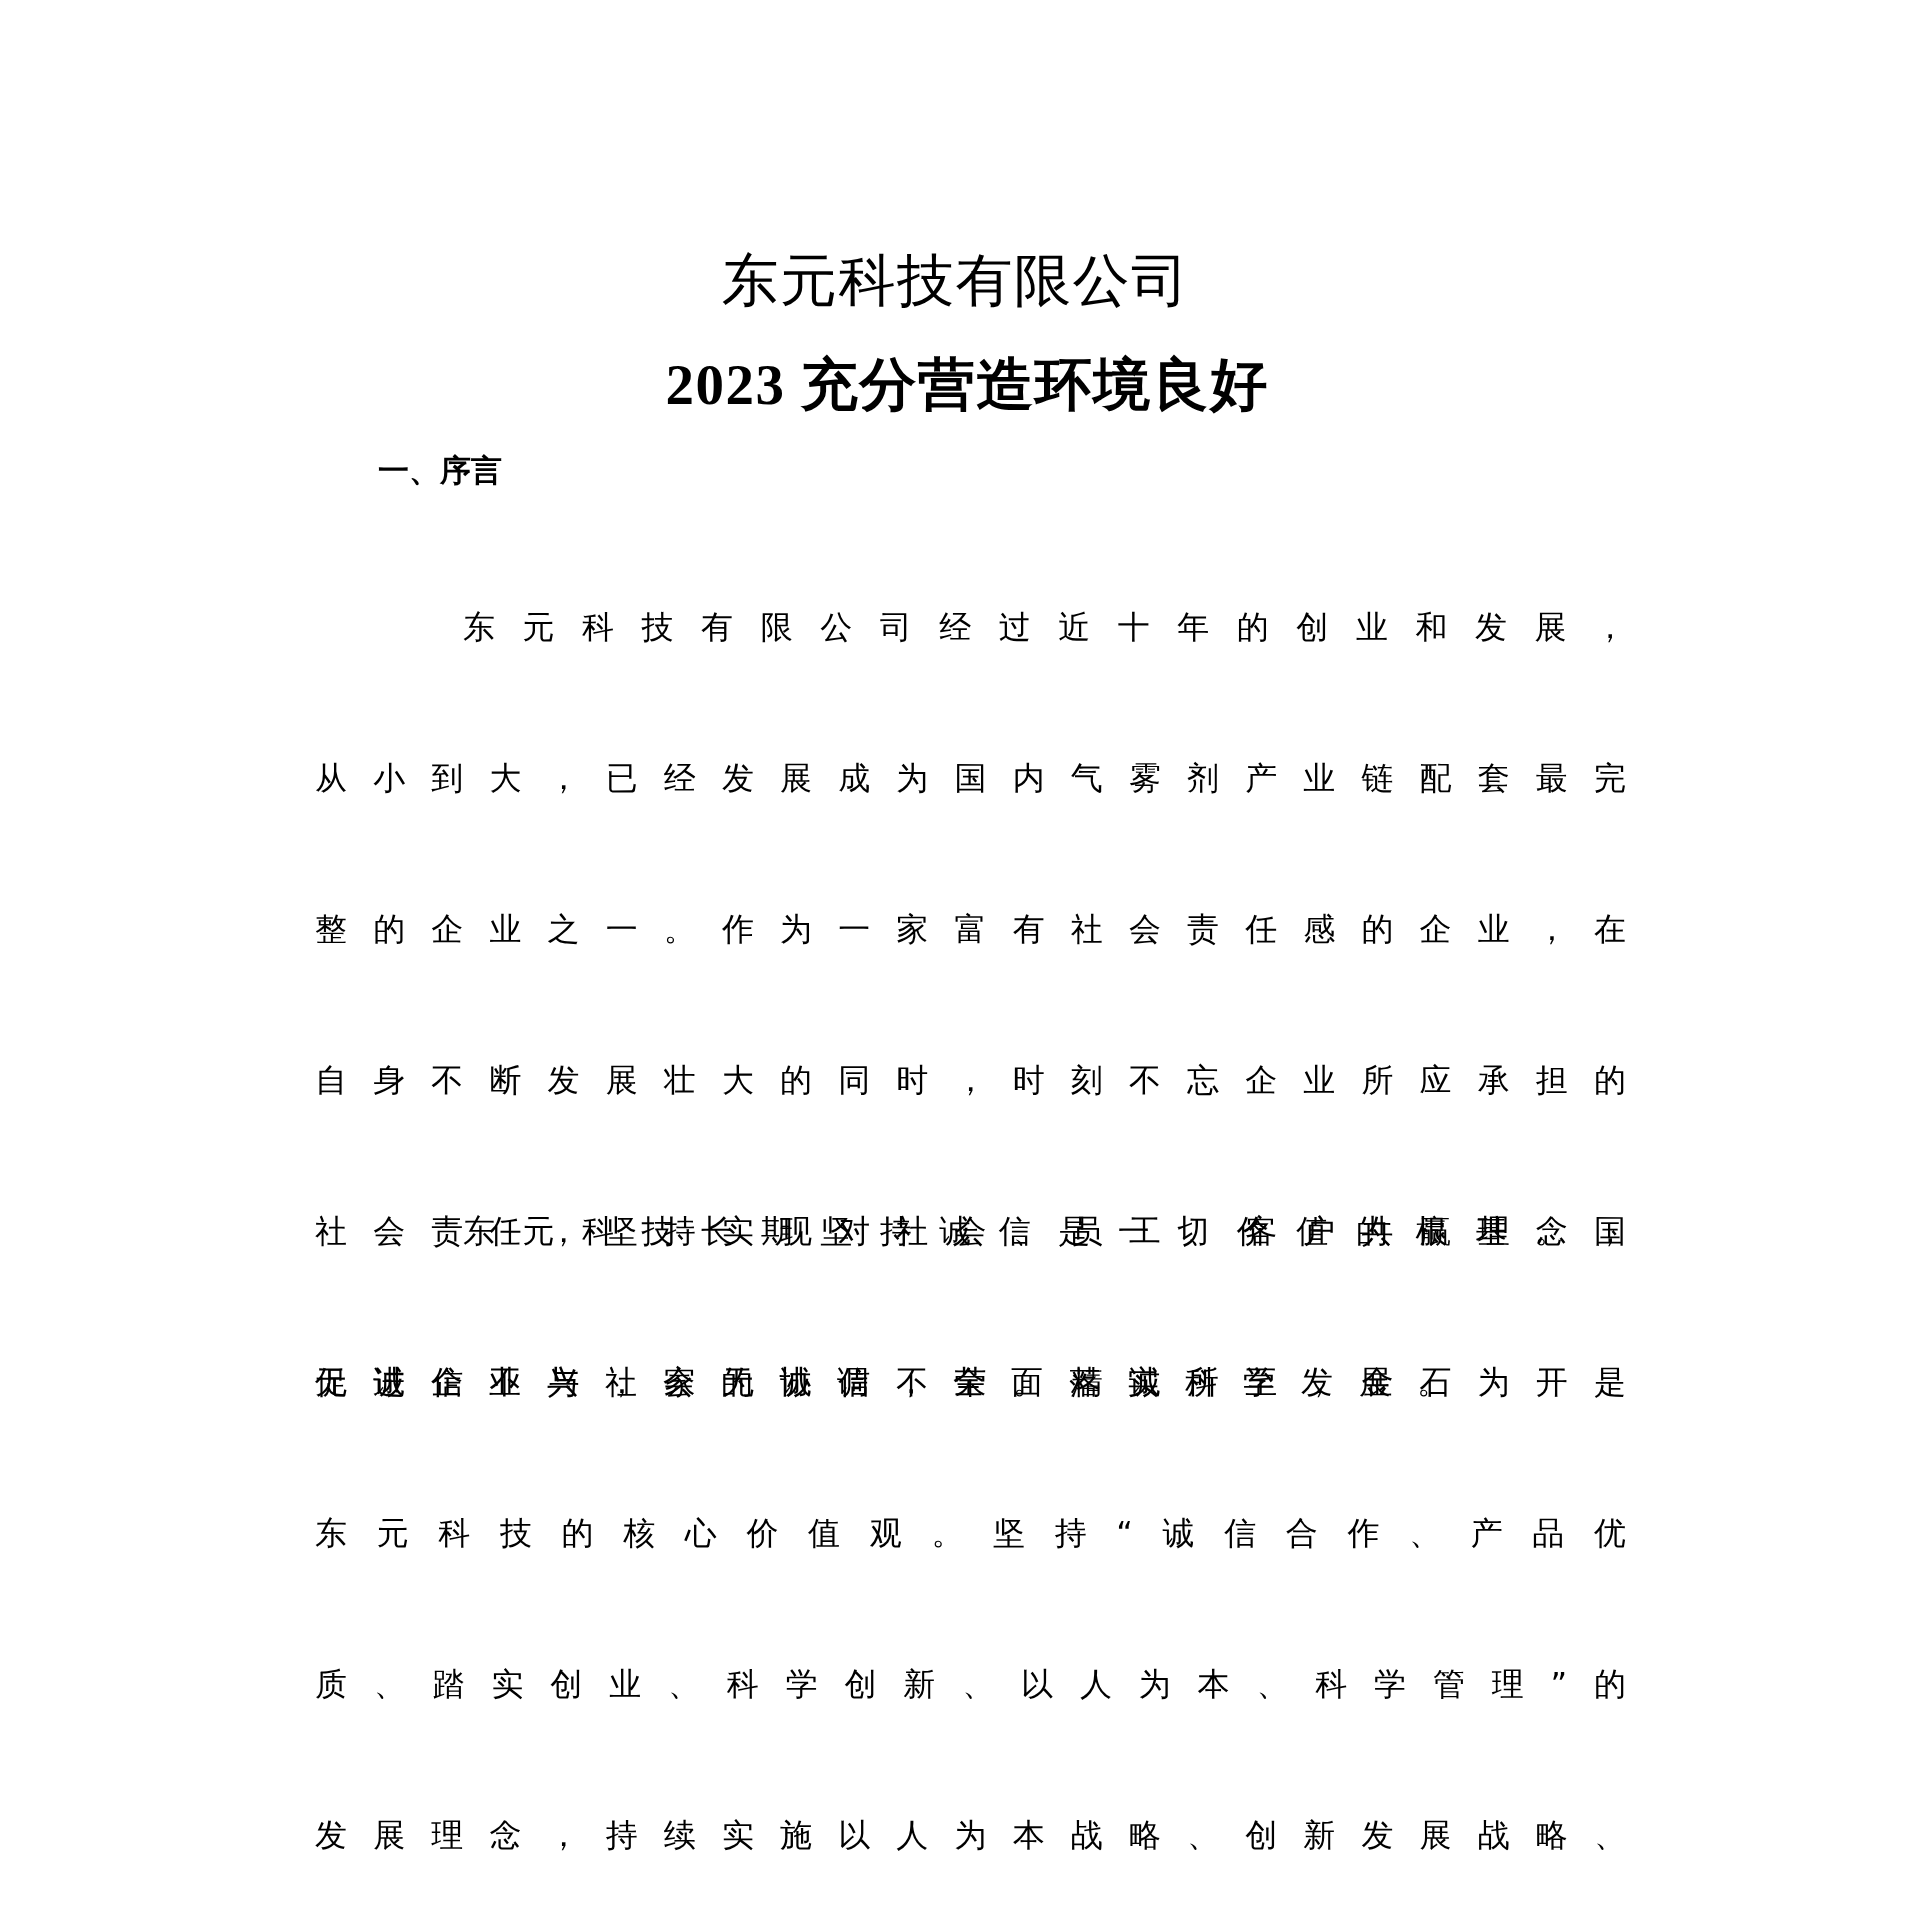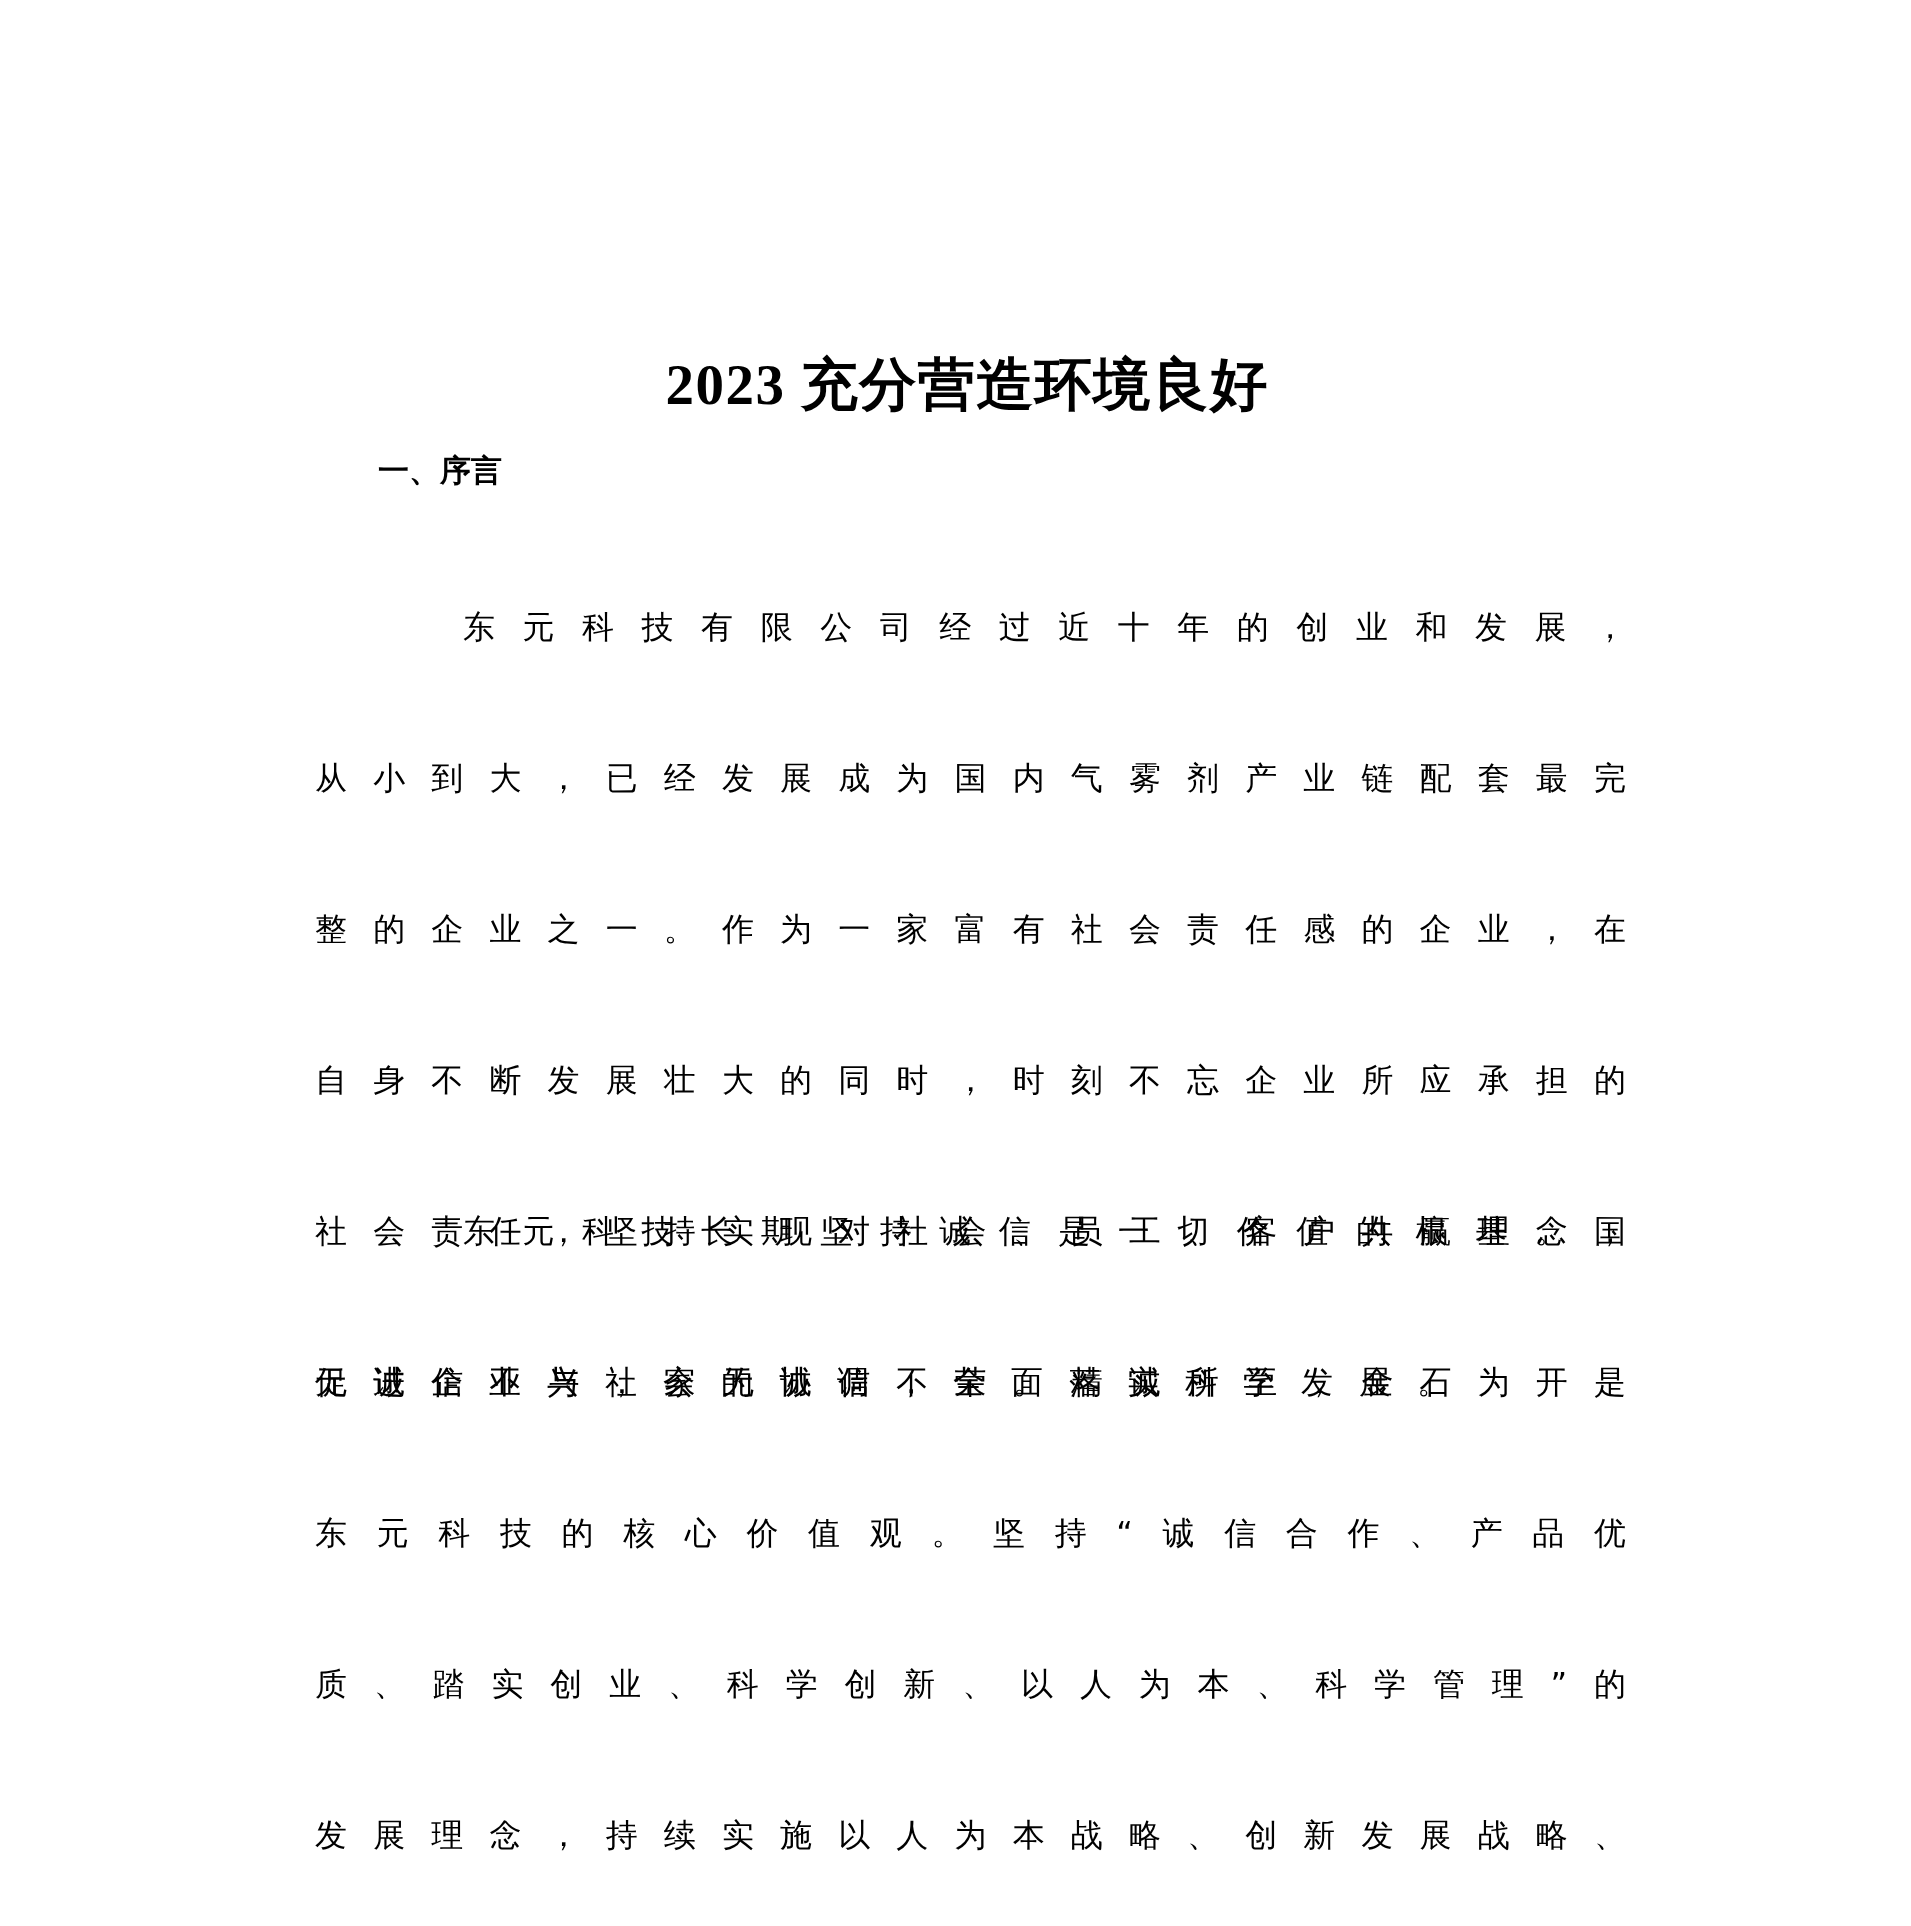--- a/index.html
+++ b/index.html
@@ -70,20 +70,21 @@
     word-break: break-all;
     margin: 18px;
   }
   .para-1 { top: 534px; }
   .para-2 { top: 1138px; }
 </style>
 </head>
 <body>
 
 <div class="page">
+  <div class="title title-1">东元科技有限公司</div>
   <div class="title title-2"><span class="year">2023</span><span>充分营造环境良好</span></div>
 
   <div class="heading">一、序言</div>
 
   <p class="body-text para-1">东元科技有限公司经过近十年的创业和发展，从小到大，已经发展成为国内气雾剂产业链配套最完整的企业之一。作为一家富有社会责任感的企业，在自身不断发展壮大的同时，时刻不忘企业所应承担的社会责任，坚持实现对社会、员工、客户共赢理念，促进企业与社会的协调，全面落实科学发展。</p>
   <p class="body-text para-2">东元科技长期坚持诚信是一切价值的根基。国无诚信不兴，家无诚信不荣。精诚所至，金石为开是东元科技的核心价值观。坚持“诚信合作、产品优质、踏实创业、科学创新、以人为本、科学管理”的发展理念，持续实施以人为本战略、创新发展战略、高质量发展战略、绿色可持续发展战略四个战略，全面整合各类资源，把优秀人才作为企业的支撑，将培养人才、尊重人才放在企业发展的首位，努力营造和谐并富有活力的人才培养环境。大力提倡幸福、快乐的心态，充分营造环境良好、健康和谐的氛围，不断创造企业和谐，更为社会和谐贡献一份力量；全力打造具有社会责任感的幸福企业。面对新的机遇，东元科技应当在技术创新、品牌发展、精益管理、绿色发展承担更大的社会责任。</p>
 
 </div>
 
 

